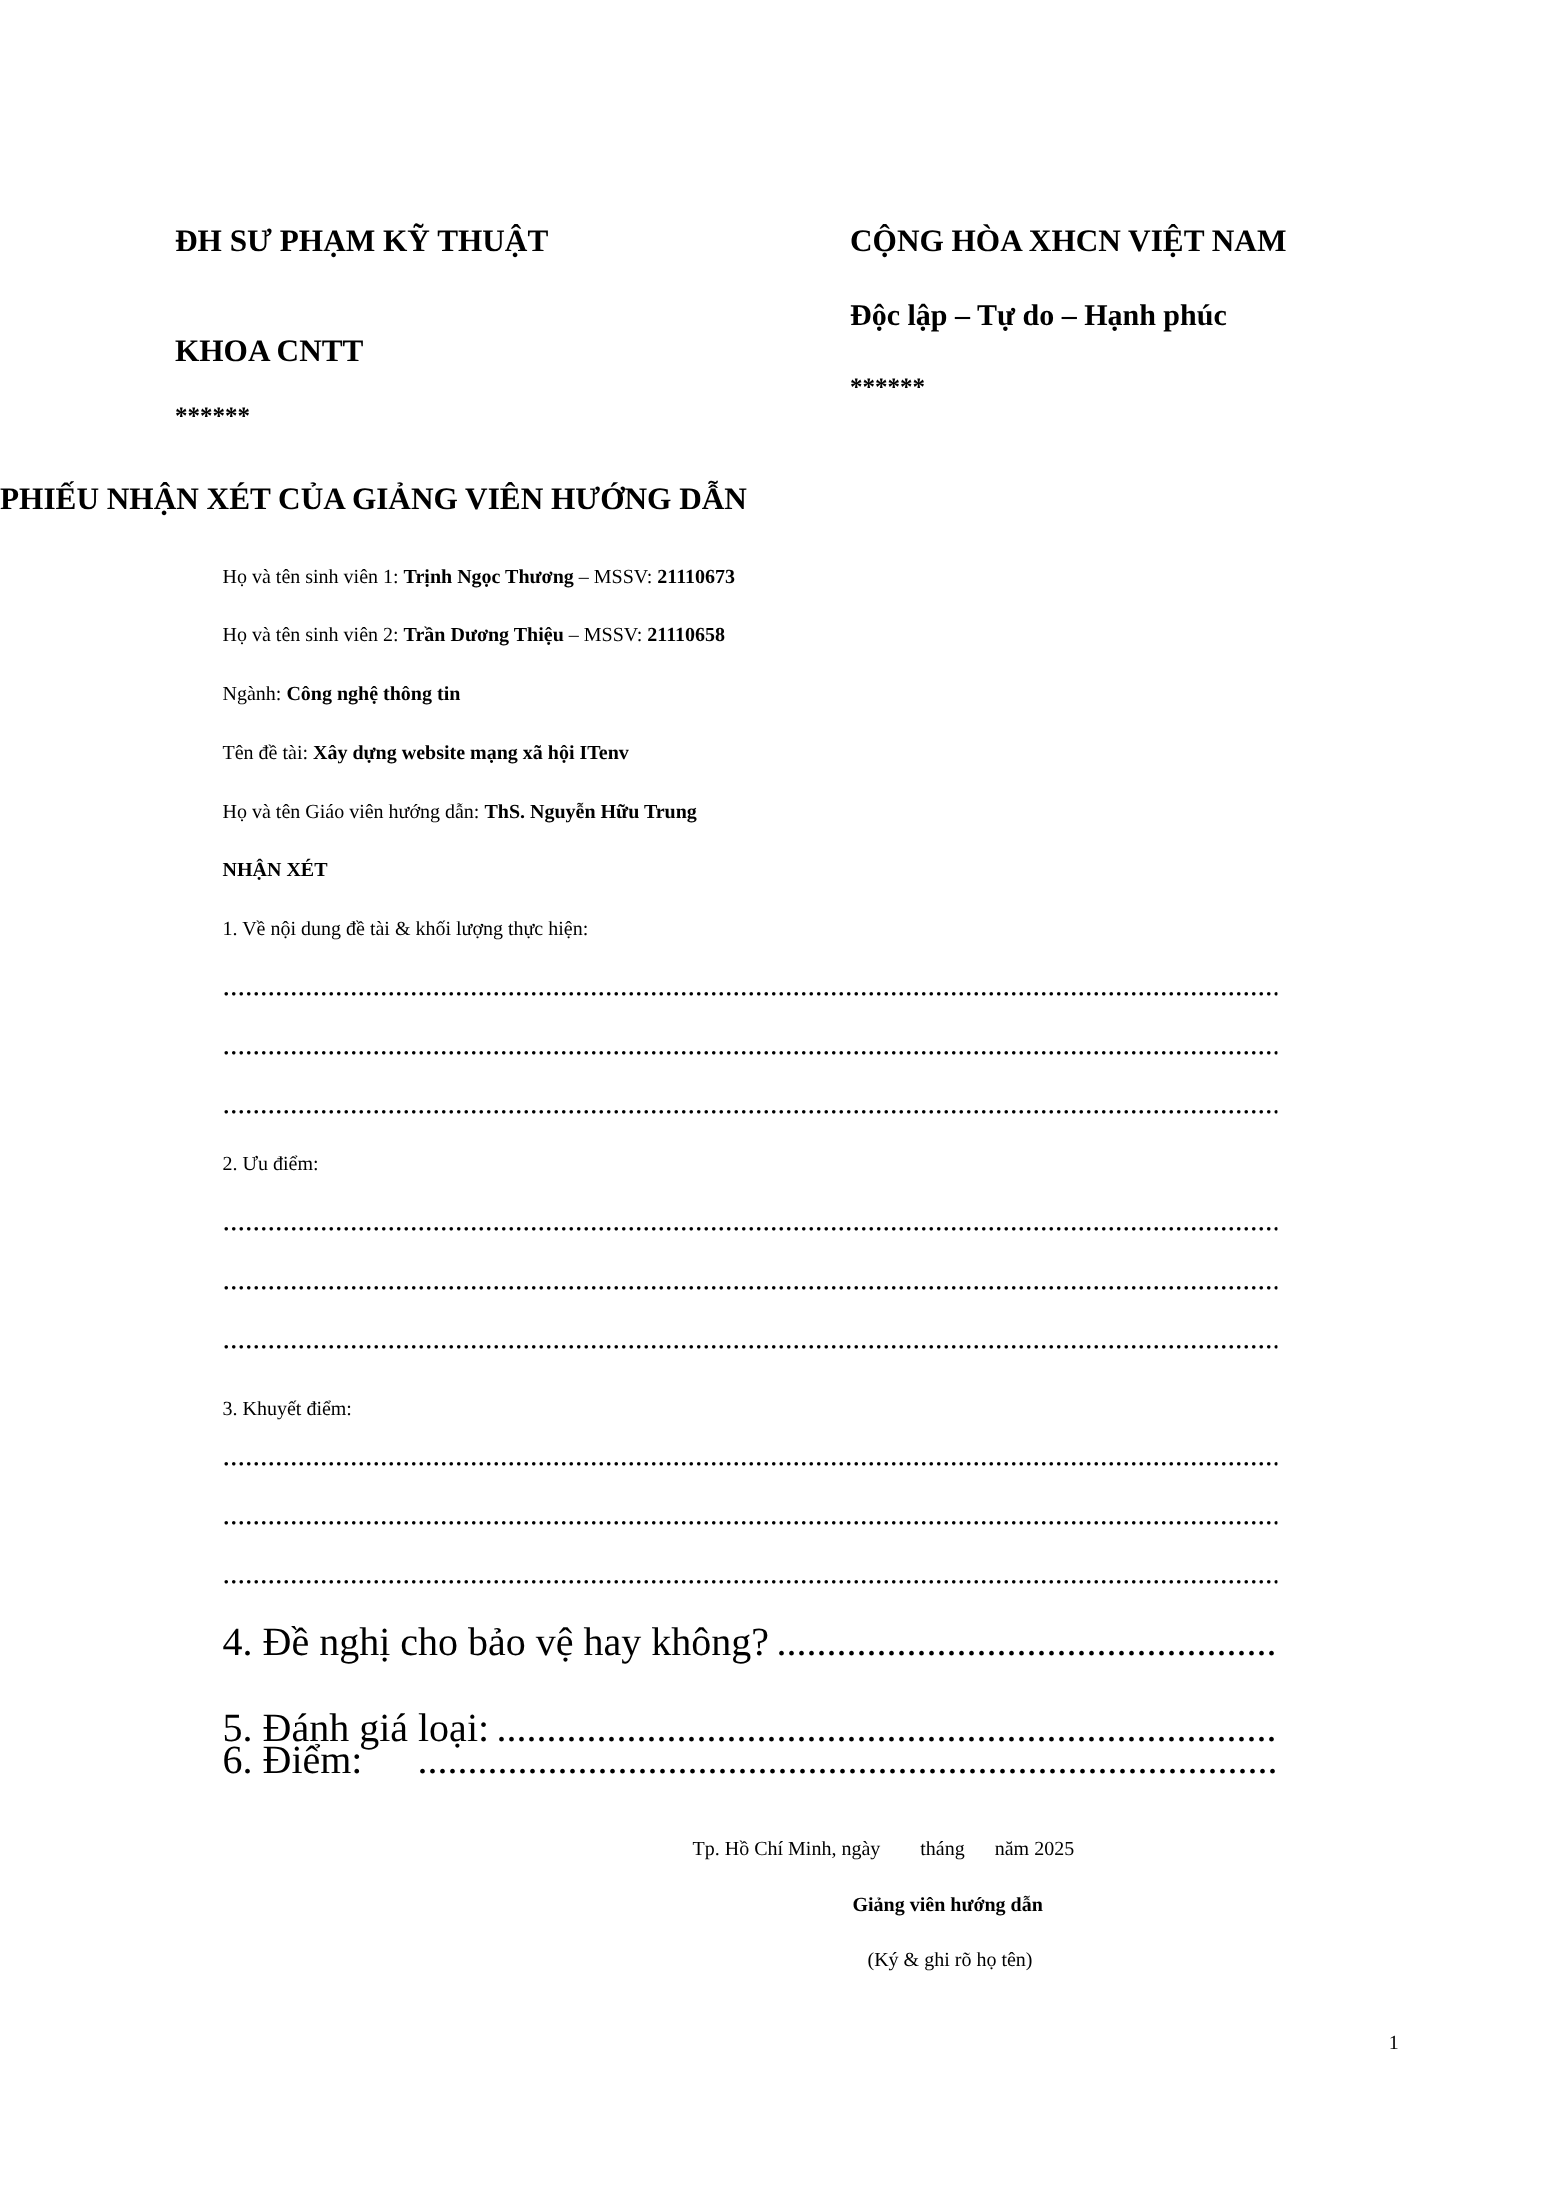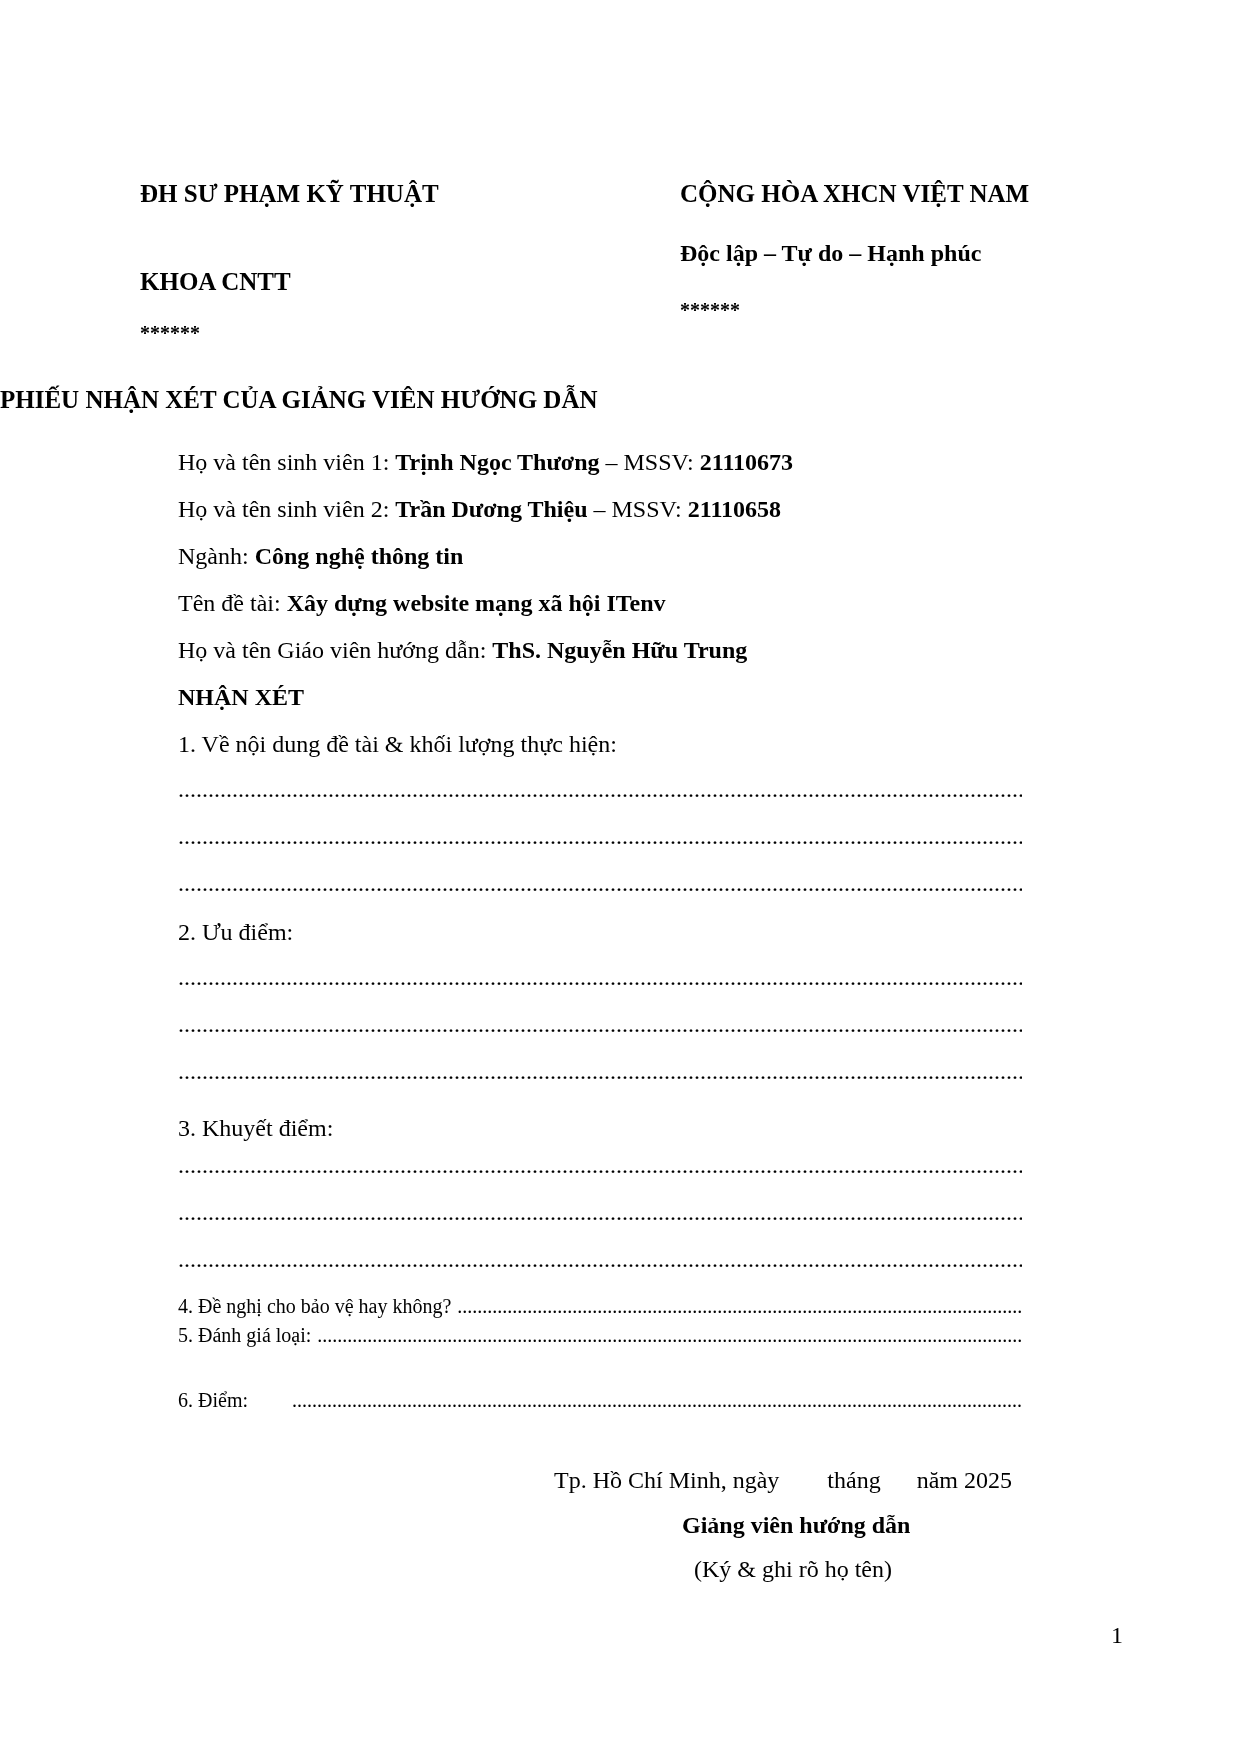--- a/index.html
+++ b/index.html
@@ -1,24 +1,24 @@
 <!DOCTYPE html>
 <html><head>
 <meta charset="utf-8">
 <style>
   html, body { margin:0; padding:0; background:#fff; }
   body { width:1240px; height:1754px; position:relative; overflow:hidden;
          font-family:"Liberation Serif", "DejaVu Serif", serif; color:#000; }
   .abs { position:absolute; white-space:nowrap; }
   .b { font-weight:bold; }
   .hdr { font-size:25px; font-weight:bold; text-align:left; }
-  .body { font-size:24px; line-height:28px; }
+  .body { font-size:16px; line-height:28px; }
   .dots { position:absolute; left:178px; width:844px; height:28px; overflow:hidden; white-space:nowrap;
           font-size:24px; letter-spacing:0px; }
-  .row { position:absolute; left:178px; width:844px; display:flex; align-items:baseline; font-size:20px; white-space:nowrap;justify-content:space-between; }
+  .row { position:absolute; left:178px; width:844px; display:flex; align-items:baseline; font-size:32px; white-space:nowrap;justify-content:space-between; }
   .row .fill { flex:1; overflow:hidden; white-space:nowrap; margin-left:6px; }
 </style>
 </head>
 <body>
 
 <div class="abs hdr" style="left:140px; width:400px; top:180px;">
   <div>ĐH SƯ PHẠM KỸ THUẬT</div>
 </div>
 <div class="abs hdr" style="left:140px; width:400px; top:268px;">KHOA CNTT</div>
 <div class="abs hdr" style="left:140px; width:380px; top:322px; font-size:20px;">******</div>
@@ -58,21 +58,21 @@
 
 <div class="abs body" style="left:178px; top:1114px;">3. Khuyết điểm:</div>
 <div class="dots" style="top:1152px;">............................................................................................................................................................................................</div>
 <div class="dots" style="top:1199px;">............................................................................................................................................................................................</div>
 <div class="dots" style="top:1246px;">............................................................................................................................................................................................</div>
 
 <div class="row" style="top:1295px;">
   <span>4. Đề nghị cho bảo vệ hay không?</span>
   <span class="fill">............................................................................................................................................................................................</span>
 </div>
-<div class="row" style="top:1324px;">
+<div class="row" style="top:1364px;">
   <span>5. Đánh giá loại:</span>
   <span class="fill">............................................................................................................................................................................................</span>
 </div>
 <div class="row" style="top:1389px;gap:38px;">
   <span>6. Điểm:</span>
   <span class="fill">............................................................................................................................................................................................</span>
 </div>
 
 <div class="abs body" style="left:554px; top:1466px; white-space:pre;">Tp. Hồ Chí Minh, ngày        tháng      năm 2025</div>
 <div class="abs body b" style="left:682px; top:1511px;">Giảng viên hướng dẫn</div>

